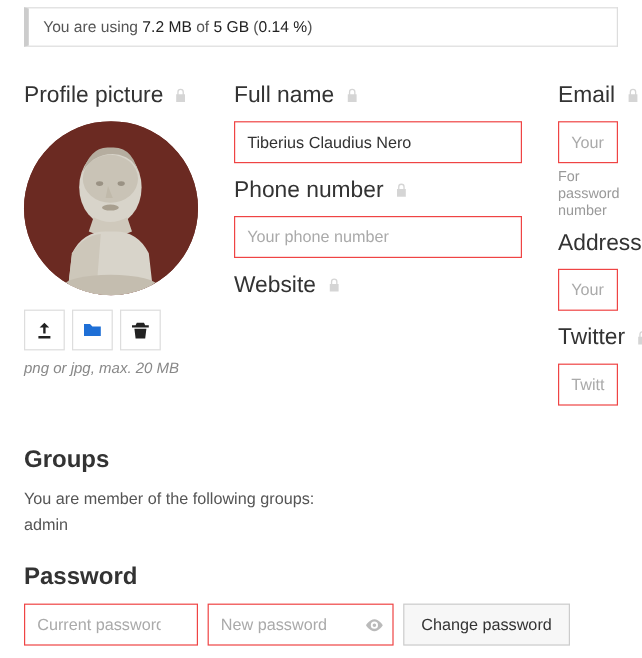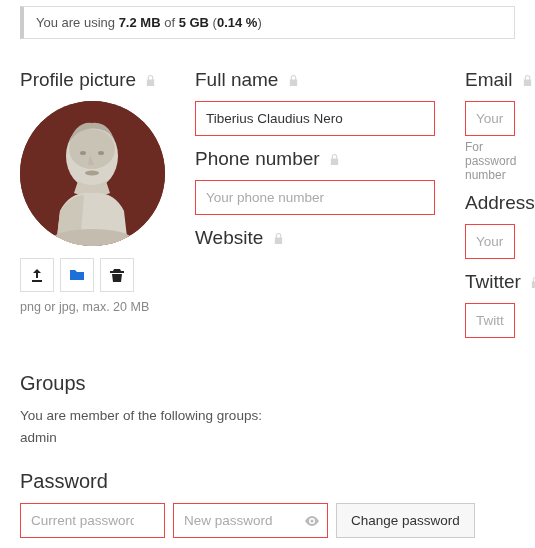--- a/index.html
+++ b/index.html
@@ -14,21 +14,21 @@
     padding: 0;
   }
   .storage-bar {
     margin: 6px 20px 0 20px;
     border: 1px solid #ddd;
     border-left: 4px solid #ccc;
     padding: 8px 12px;
     font-size: 13px;
     color: #555;
   }
-  .storage-bar b { color: #222; font-weight: 700; }
+  .storage-bar b { color: #222; font-weight: 400; }
   .content {
     padding: 30px 20px 10px 20px;
   }
   .columns {
     display: flex;
     gap: 30px;
   }
   .col-left { width: 145px; flex-shrink: 0; }
   .col-mid { width: 240px; flex-shrink: 0; }
   .col-right { flex: 1; min-width: 0; }
@@ -67,34 +67,35 @@
     background: #fff;
     display: flex;
     align-items: center;
     justify-content: center;
     cursor: pointer;
   }
   .icon-btn svg { width: 16px; height: 16px; }
   .hint {
     font-size: 12.5px;
     color: #888;
+    font-style: italic;
   }
   .hint-small { font-size: 12px; color: #999; margin-top:4px; margin-bottom:4px;}
   input[type=text], input[type=password] {
     width: 100%;
     border: 1px solid #ef4444;
     padding: 9px 10px;
     font-size: 13.5px;
     color: #333;
     background: #fff;
   }
   input::placeholder { color: #aaa; }
   .field-block { margin-bottom: 12px; }
   .section { margin-top: 22px; padding-left:0; }
-  .section h3 { font-size: 20px; font-weight: 400; margin-bottom: 10px; }
+  .section h3 { font-size: 20px; font-weight: 700; margin-bottom: 10px; }
   .groups-text { font-size: 13.5px; color: #555; line-height: 1.6; }
   .pw-row { display: flex; gap: 8px; align-items: center; margin-top: 4px;}
   .pw-input-wrap { position: relative; width: 155px; }
   .pw-input-wrap.small { width: 145px; }
   .pw-input-wrap input { width: 100%; padding-right: 30px;}
   .eye-icon {
     position: absolute;
     right: 8px; top: 50%;
     transform: translateY(-50%);
     opacity: 0.4;

